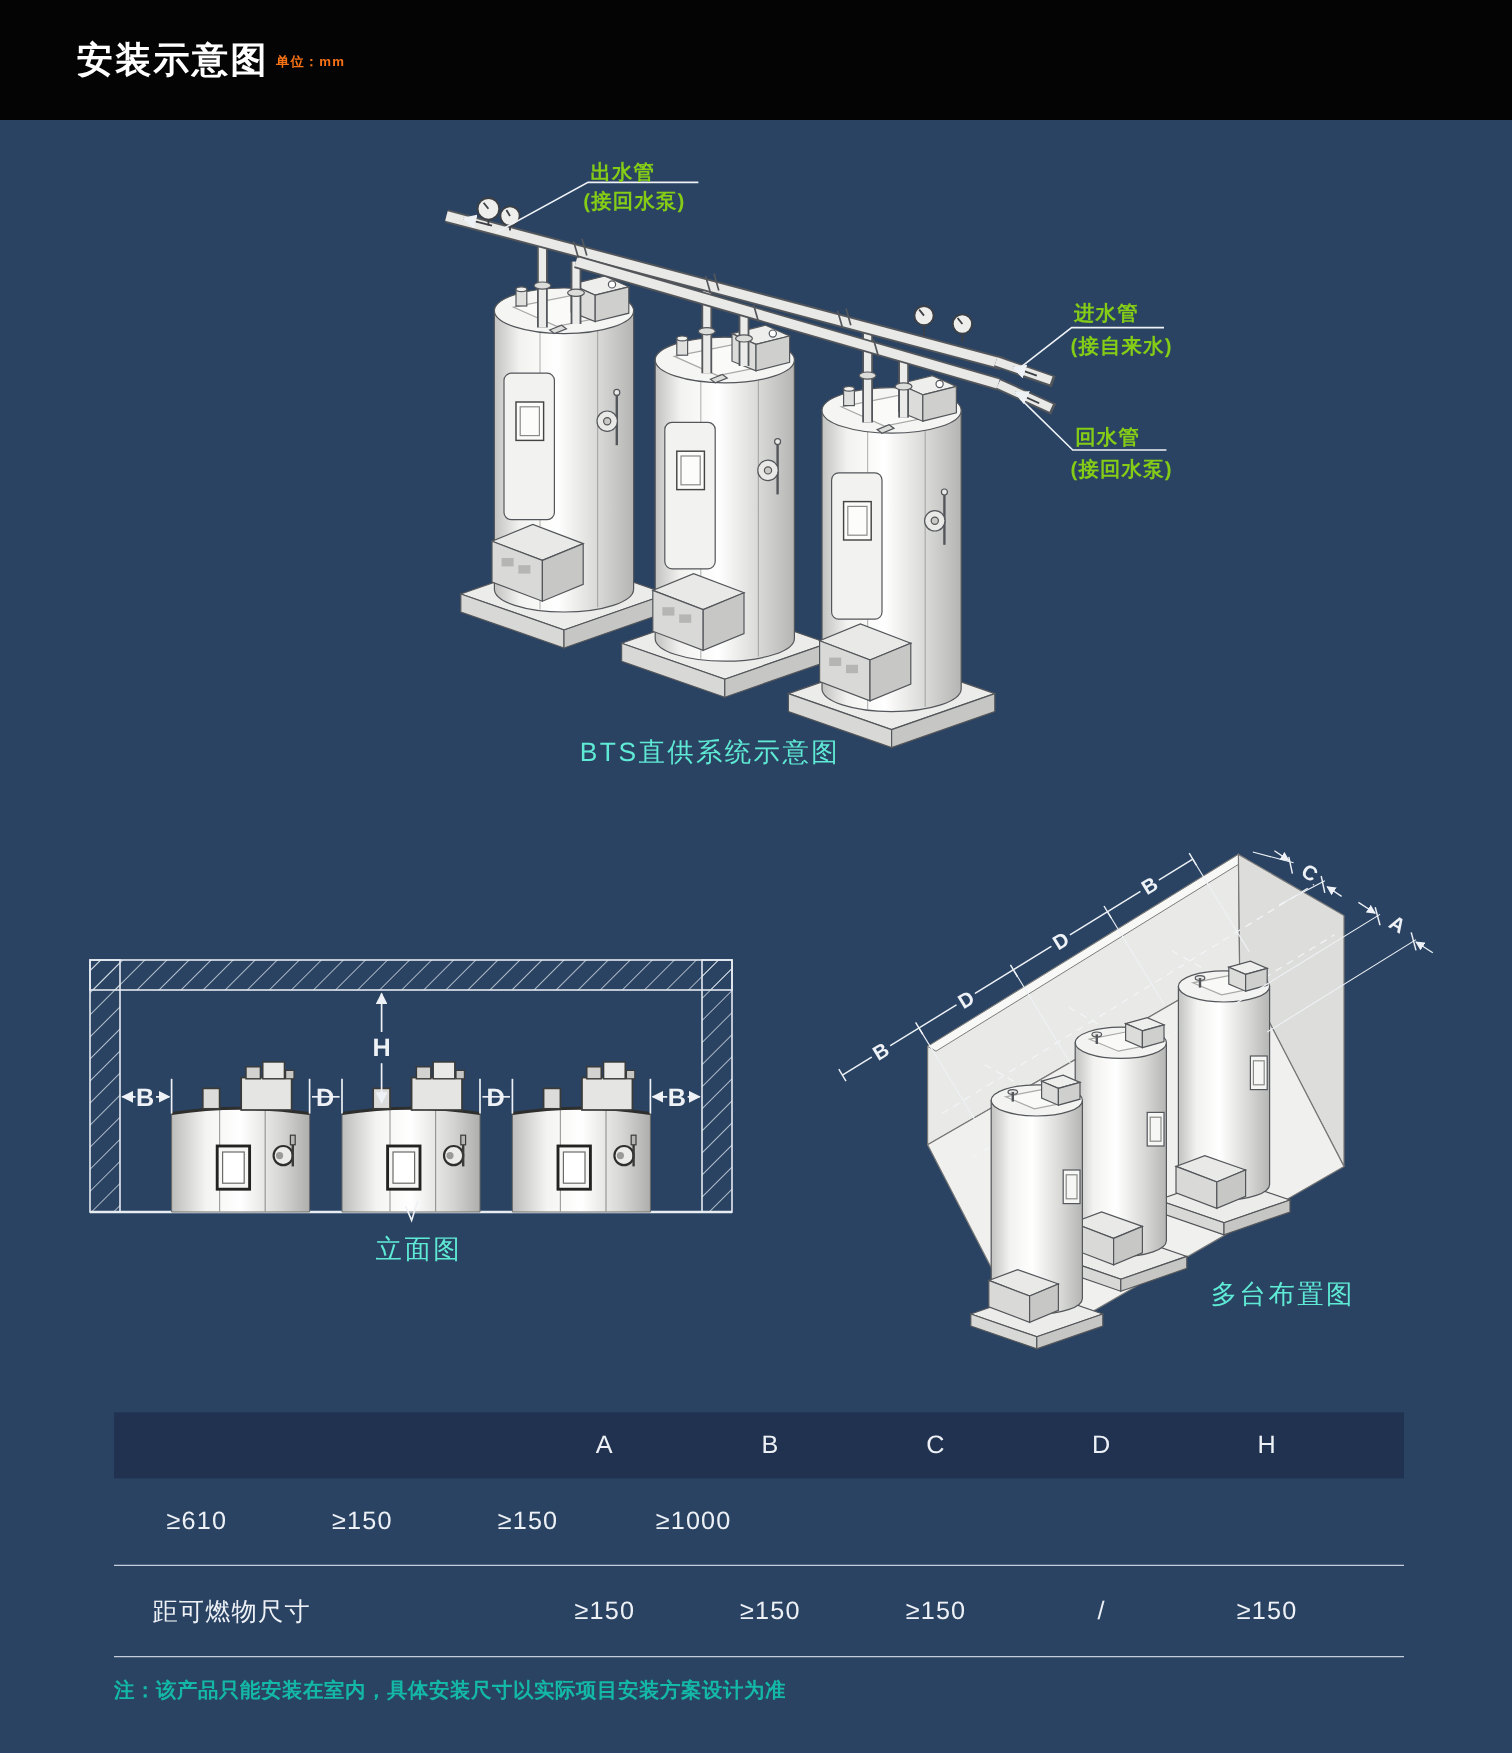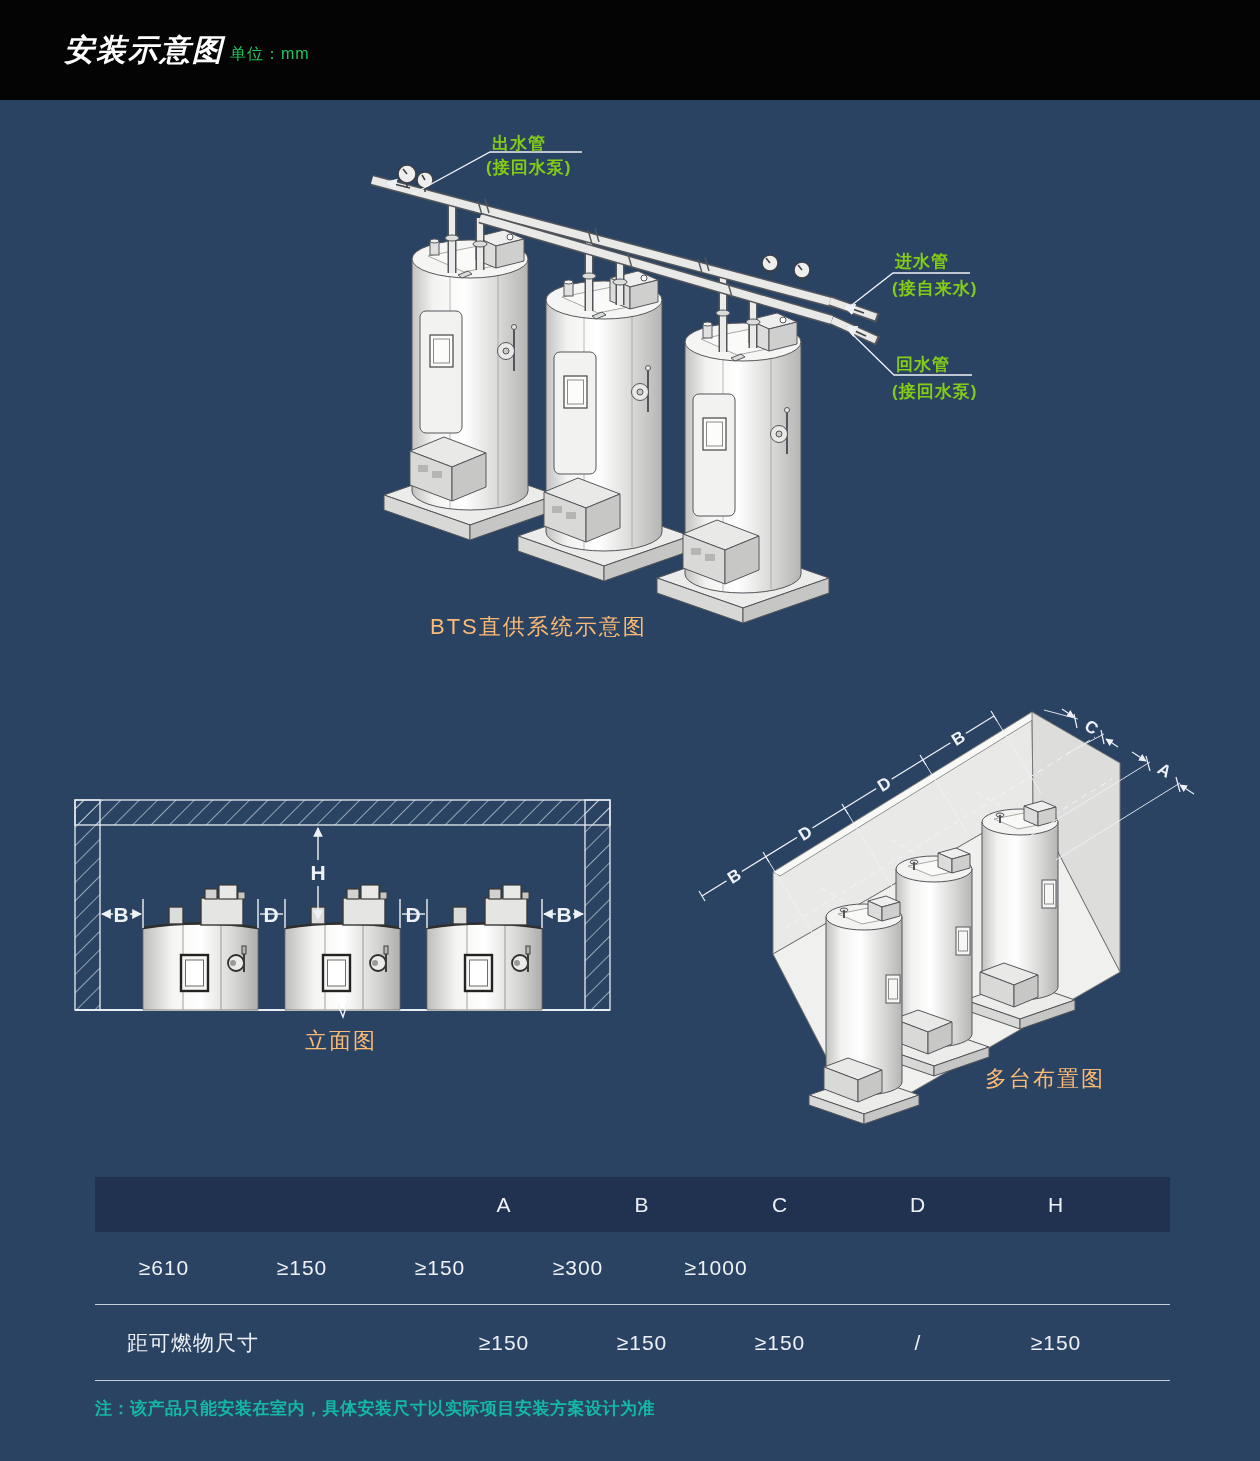--- a/index.html
+++ b/index.html
@@ -3,25 +3,25 @@
 <meta charset="utf-8">
 <style>
   html,body{margin:0;padding:0;background:#16273d;}
   .page{
     position:relative;width:1260px;height:1461px;overflow:hidden;
     background:#2a4363;
     font-family:"Liberation Sans","DejaVu Sans",sans-serif;
     -webkit-font-smoothing:antialiased;
   }
   .topbar{position:absolute;left:0;top:0;width:1260px;height:100px;background:#040404;}
-  .title{position:absolute;left:64px;top:30px;font-size:30px;font-weight:bold;color:#ffffff;letter-spacing:2px;font-style:italic;}
-  .unit{position:absolute;left:230px;top:44px;font-size:16px;color:#22c55e;letter-spacing:1px;}
+  .title{position:absolute;left:64px;top:30px;font-size:30px;font-weight:bold;color:#ffffff;letter-spacing:2px;}
+  .unit{position:absolute;left:230px;top:44px;font-size:11px;color:#f97316;letter-spacing:1px;font-weight:bold;}
 
   .lbl{position:absolute;font-size:17px;font-weight:bold;color:#84cc16;letter-spacing:1px;white-space:nowrap;}
-  .cap{position:absolute;font-size:22px;color:#fdba74;letter-spacing:2px;text-align:left;white-space:nowrap;}
+  .cap{position:absolute;font-size:22px;color:#5eead4;letter-spacing:2px;text-align:right;white-space:nowrap;}
 
   svg{position:absolute;overflow:visible;}
   .stk{stroke:#53565a;stroke-width:1;}
 
   
   .tbl{position:absolute;left:95px;top:1177px;width:1075px;}
   .thead{display:flex;height:55px;background:#20324f;}
   .trow{display:flex;height:72px;border-bottom:1px solid rgba(223,229,237,.85);}
   .trow2{height:75px;}
   .tl{width:340px;box-sizing:border-box;padding-left:32px;font-size:21px;color:#eef2f7;display:flex;align-items:center;letter-spacing:1px;}
@@ -372,21 +372,20 @@
       <div class="tc">B</div>
       <div class="tc">C</div>
       <div class="tc">D</div>
       <div class="tc">H</div>
       <div class="tsp"></div>
     </div>
     <div class="trow">
       <div class="tc">≥610</div>
       <div class="tc">≥150</div>
       <div class="tc">≥150</div>
-      <div class="tc">≥300</div>
       <div class="tc">≥1000</div>
       <div class="tsp"></div>
     </div>
     <div class="trow trow2">
       <div class="tl">距可燃物尺寸</div>
       <div class="tc">≥150</div>
       <div class="tc">≥150</div>
       <div class="tc">≥150</div>
       <div class="tc">/</div>
       <div class="tc">≥150</div>

